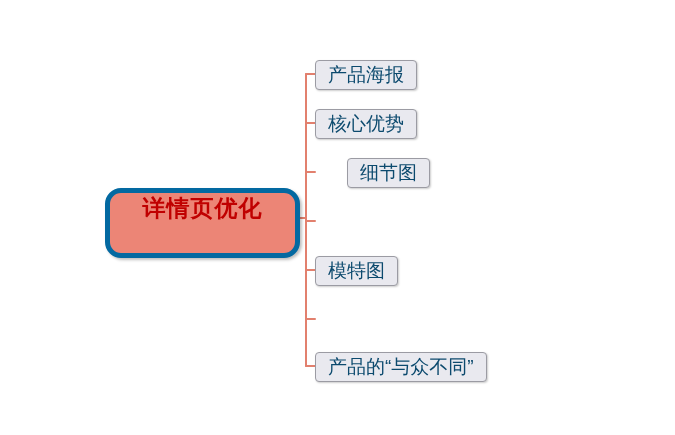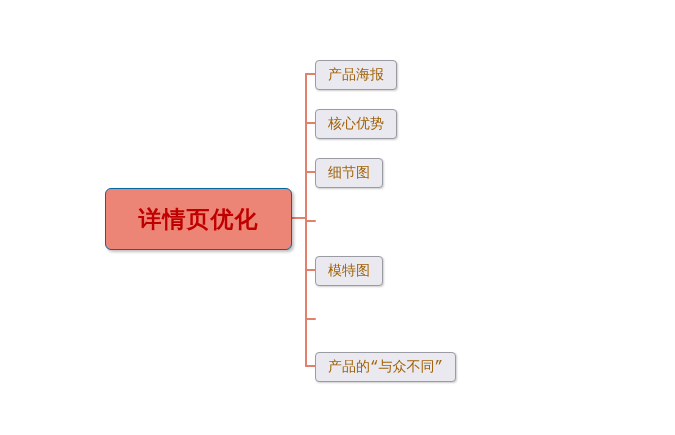--- a/index.html
+++ b/index.html
@@ -23,25 +23,25 @@
     height: 435px;
     pointer-events: none;
   }
   .root-node {
     position: absolute;
     left: 105px;
     top: 188px;
     width: 185px;
     height: 60px;
     background: #ec8576;
-    border: 1px solid #0369a1;
-    border-radius: 6px;
+    border: 5px solid #0369a1;
+    border-radius: 16px;
     box-shadow: 2px 2px 3px rgba(0,0,0,0.25);
     display: flex;
-    align-items: center;
+    align-items: flex-start;
     justify-content: center;
     cursor: default;
   }
   .root-node .root-label {
     color: #c00000;
     font-size: 23px;
     font-weight: bold;
     letter-spacing: 1px;
   }
   .child-node {
@@ -51,28 +51,27 @@
     background: #e9e9ef;
     border: 1px solid #9b9ba3;
     border-radius: 4px;
     box-shadow: 1px 1px 2px rgba(0,0,0,0.2);
     display: flex;
     align-items: center;
     padding: 0 12px;
     cursor: default;
   }
   .child-node .child-label {
-    color: #a16207;
-    font-size: 14px;
+    color: #0c4a6e;
+    font-size: 19px;
     white-space: nowrap;
-    font-family: Liberation Mono, monospace;
   }
   .n0 { top: 60px; }
   .n1 { top: 109px; }
-  .n2 { top: 158px; }
+  .n2 { top: 158px; margin-left: 32px; }
   .n3 { top: 207px; }
   .n4 { top: 256px; justify-content: flex-end; }
   .n5 { top: 305px; }
   .n6 { top: 352px; justify-content: center; }
 </style>
 </head>
 <body>
 
 <div class="canvas">
 

